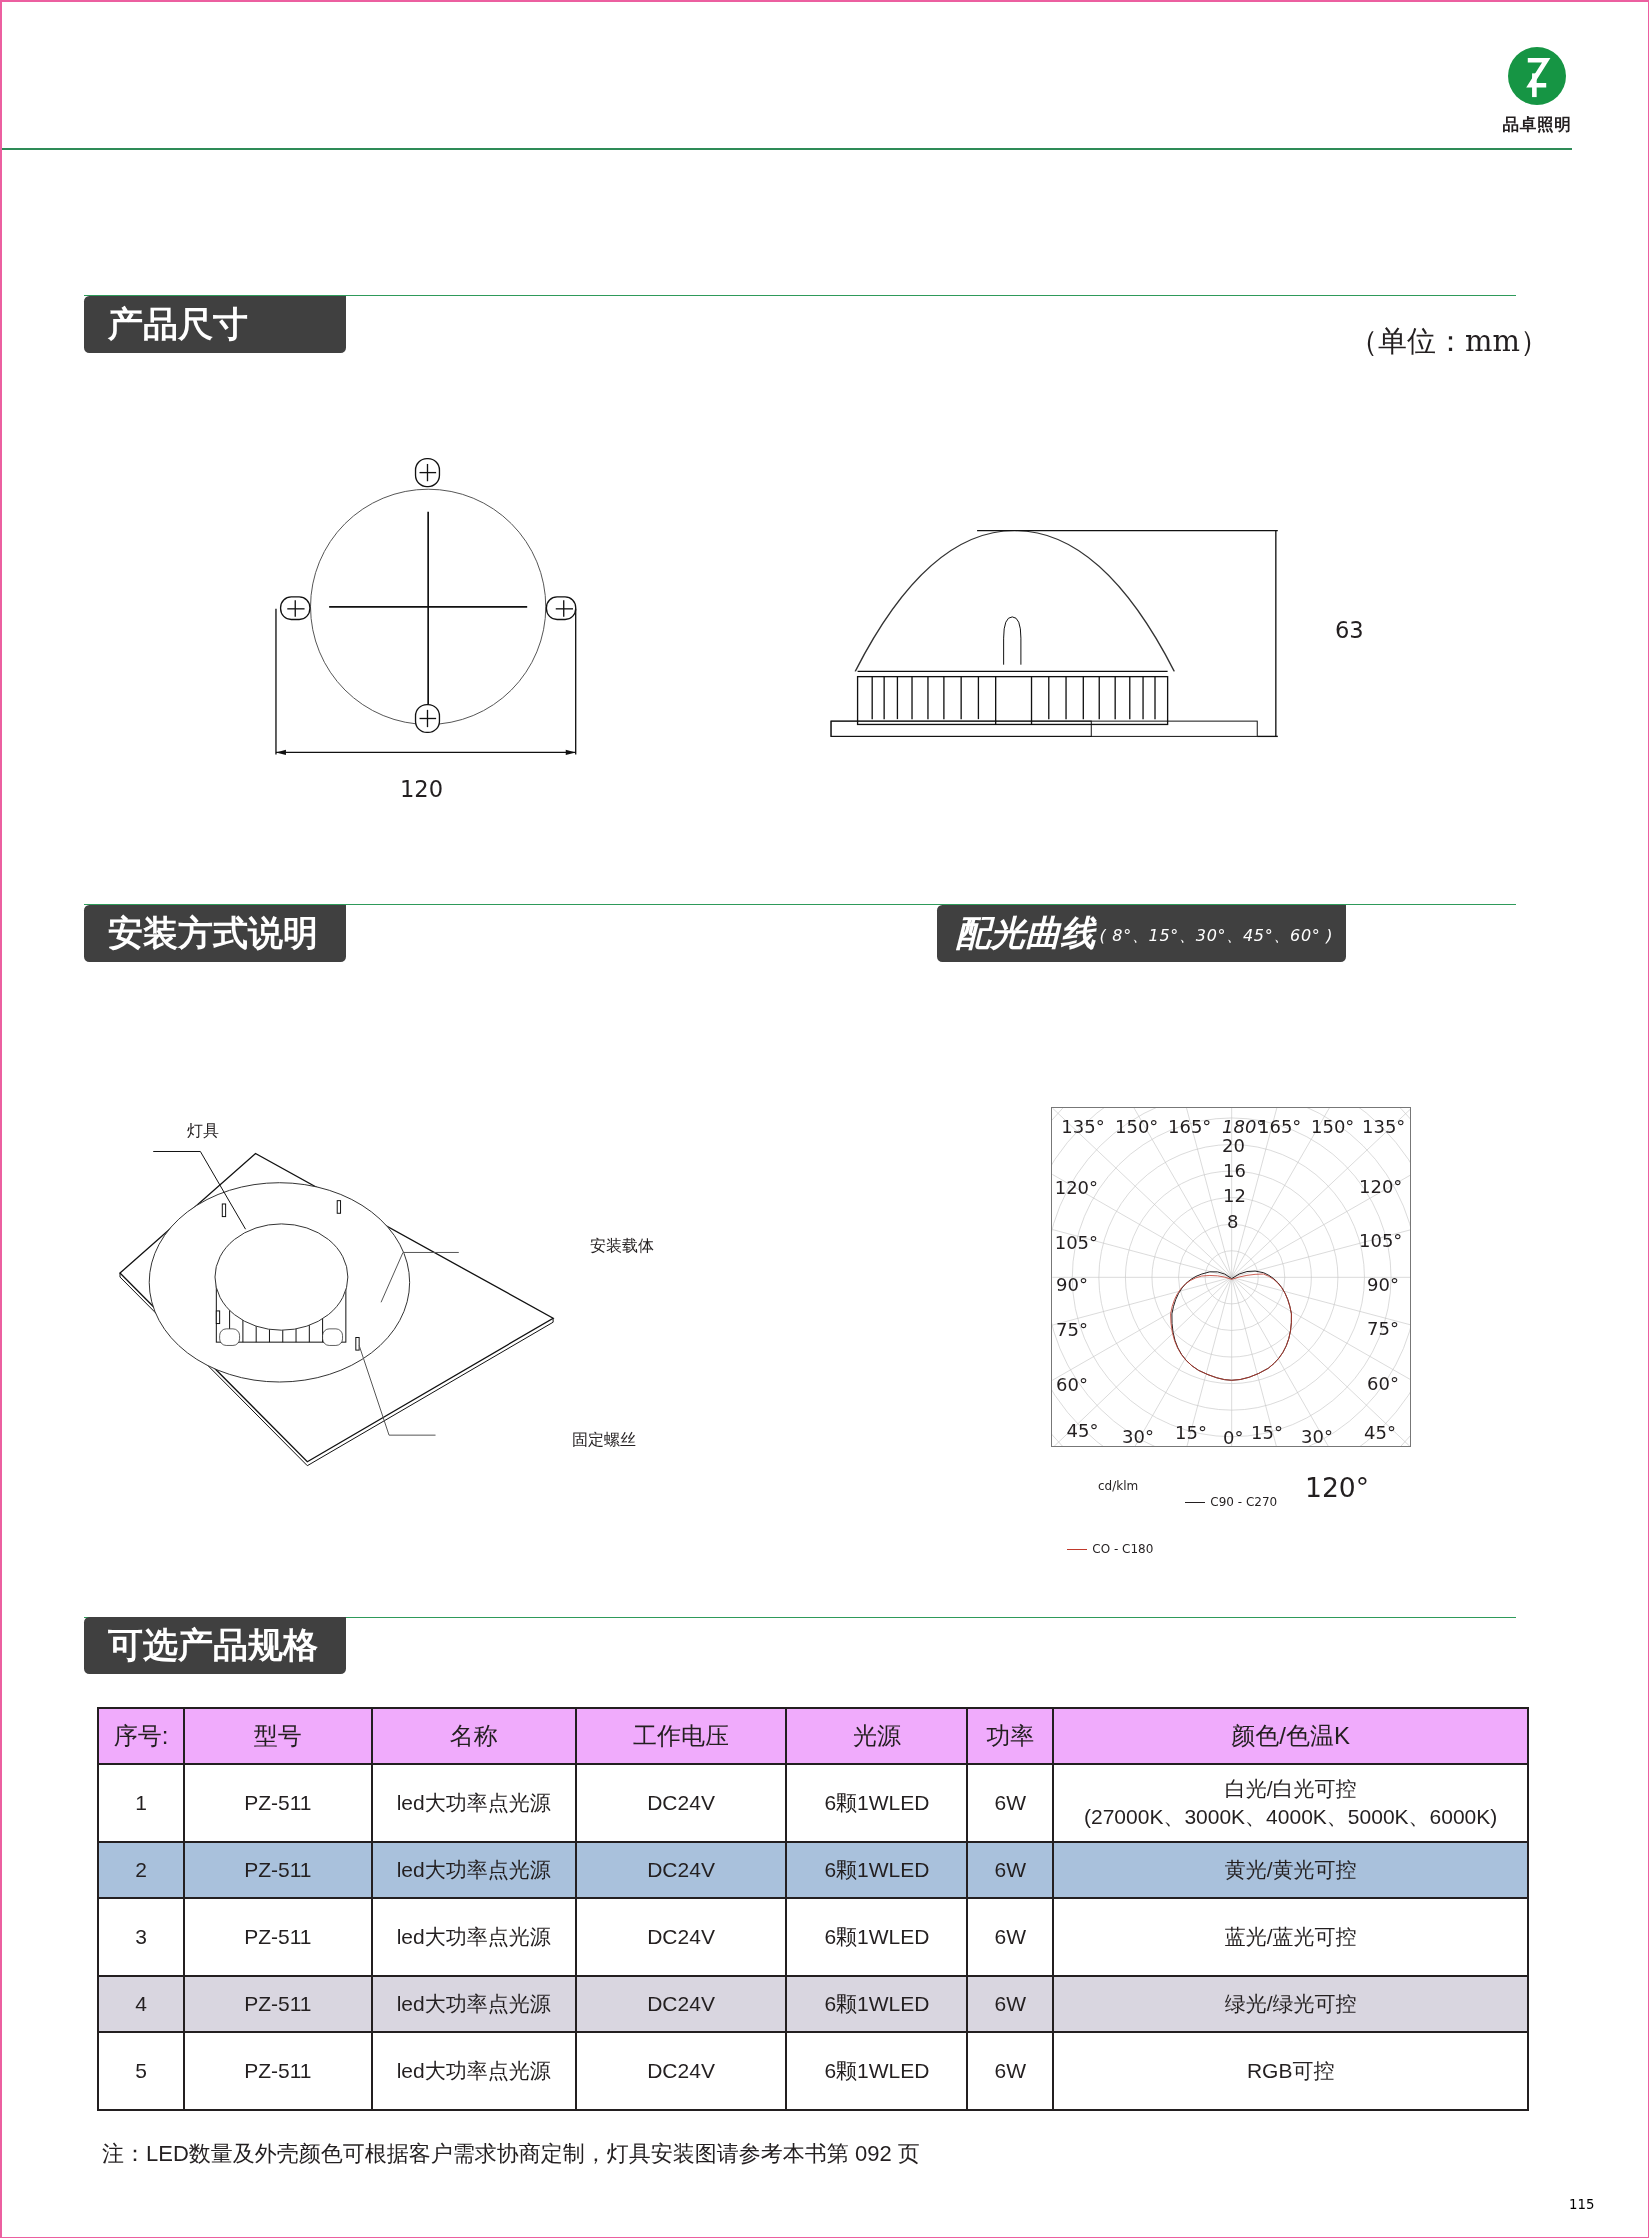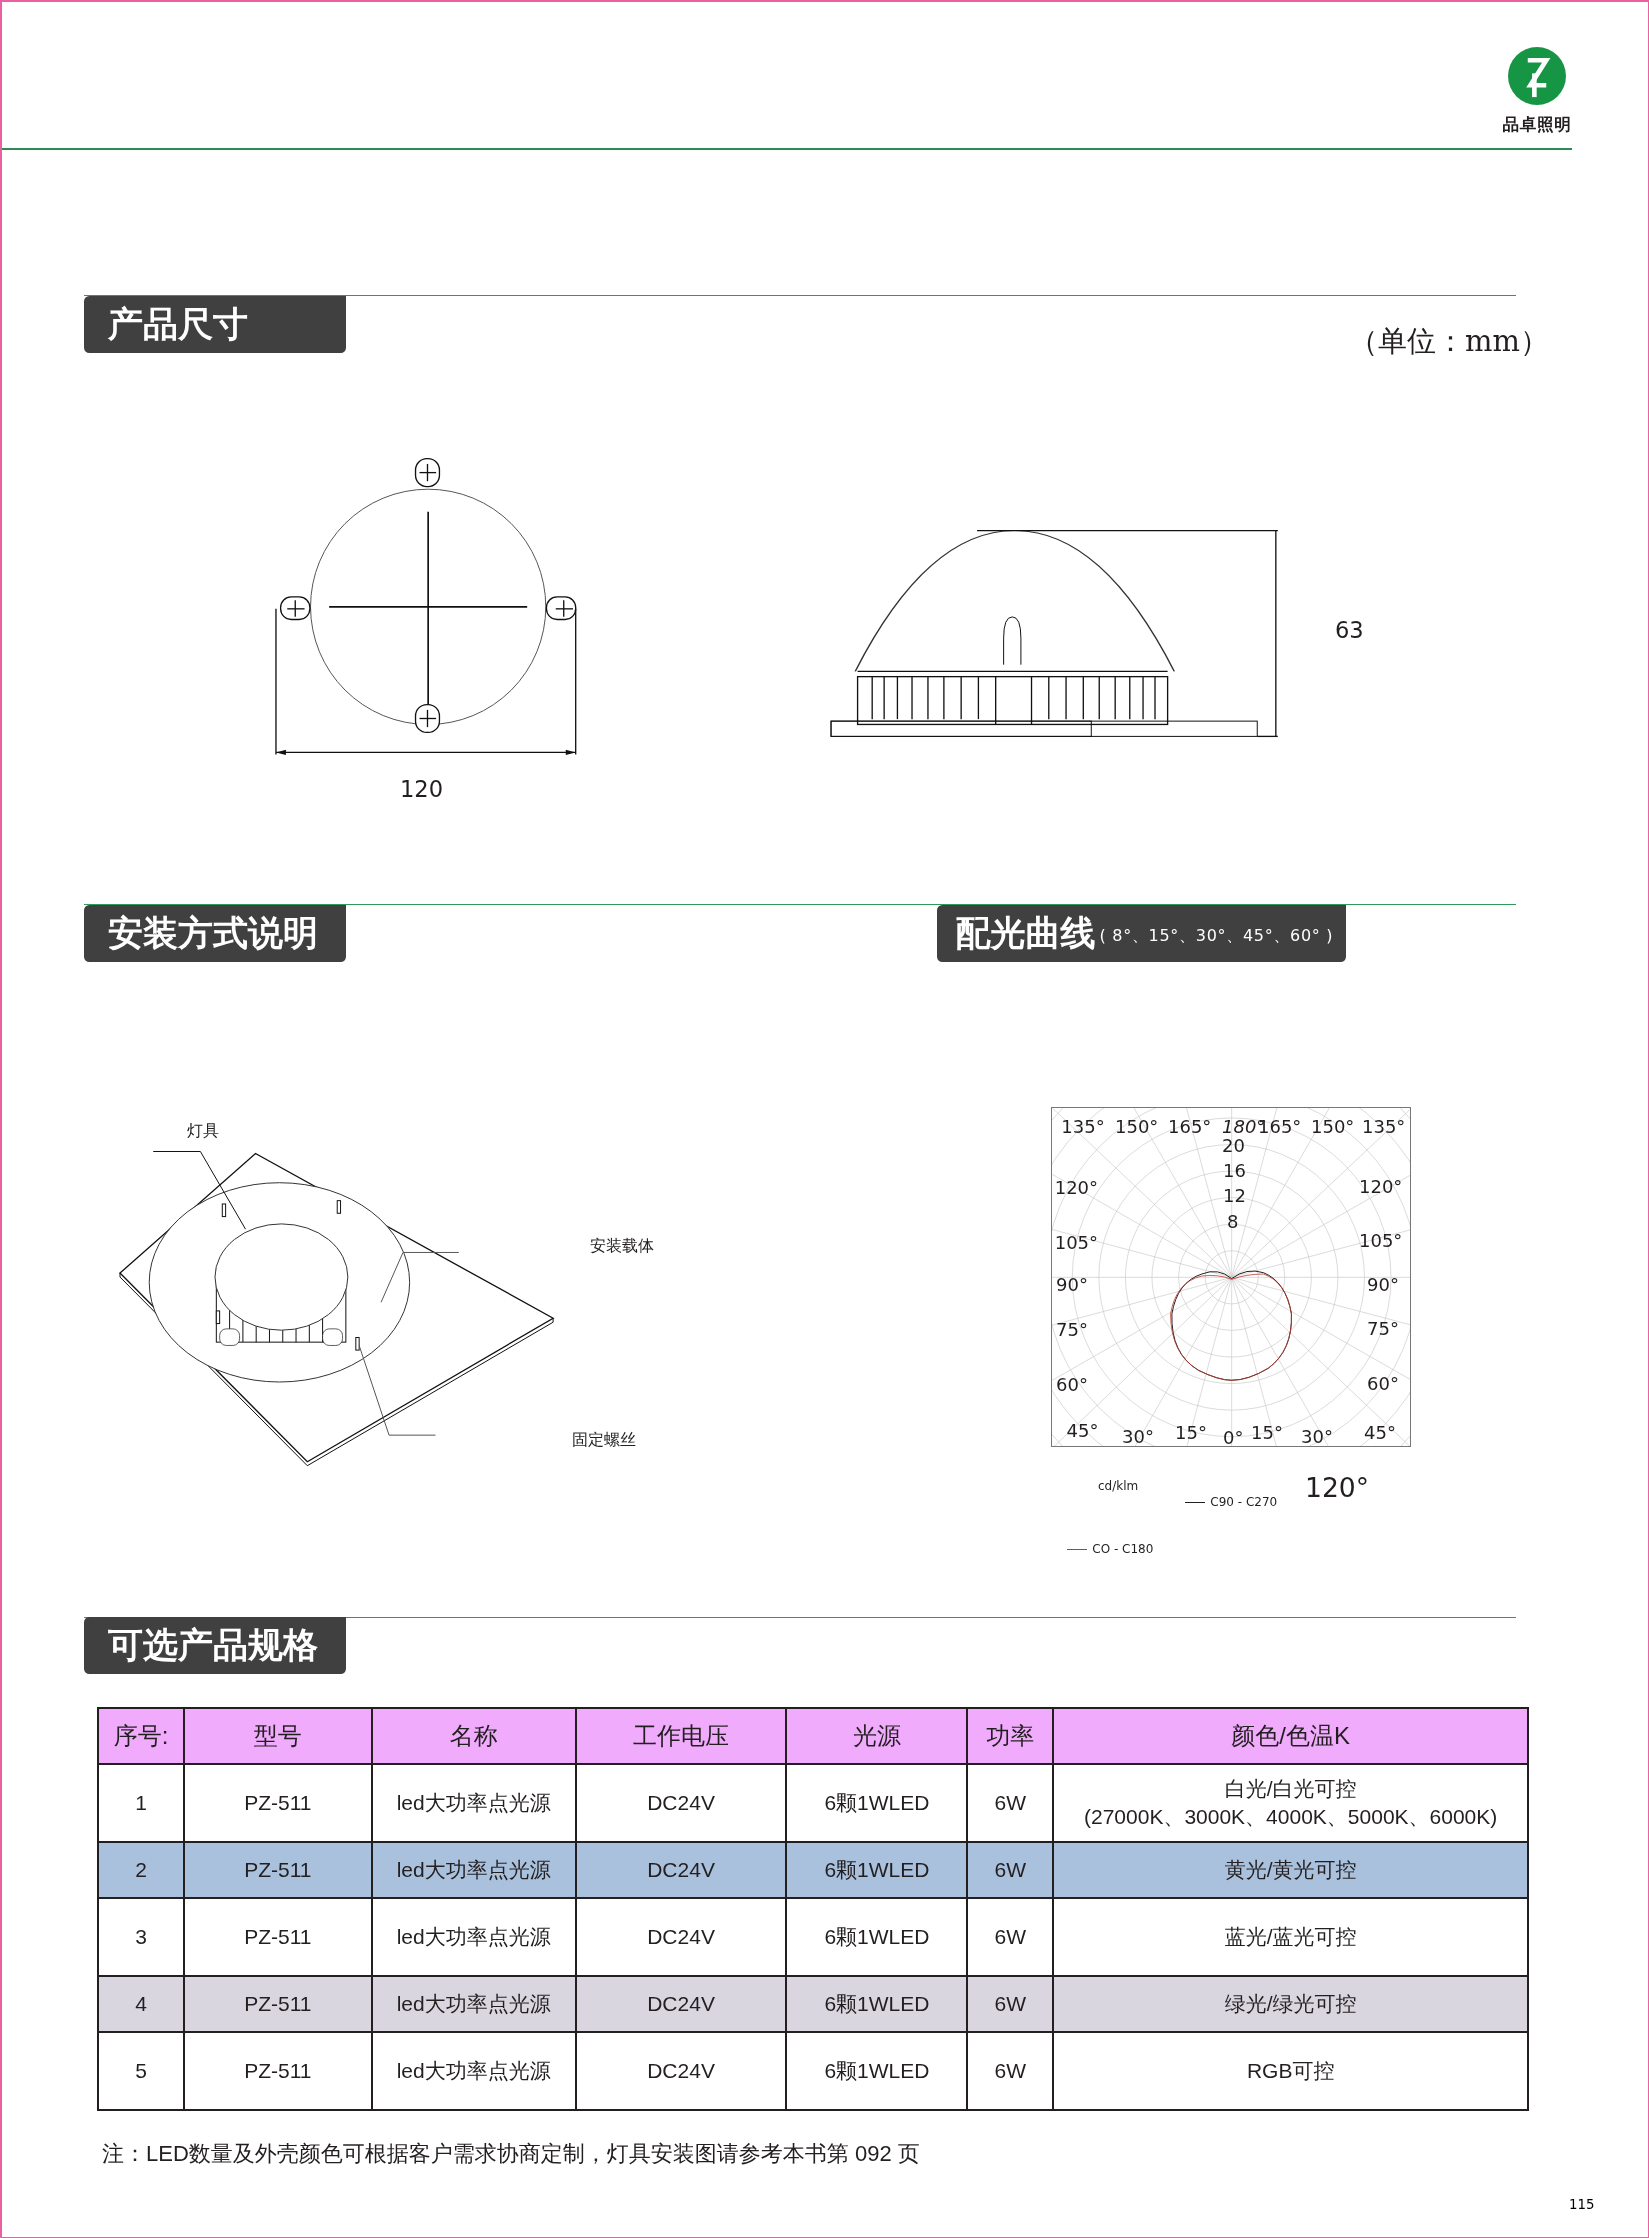--- a/index.html
+++ b/index.html
@@ -126,21 +126,21 @@
   <line x1="230" y1="28" x2="683" y2="28" stroke="#111" stroke-width="2"></line>
   <line x1="680" y1="28" x2="680" y2="338" stroke="#111" stroke-width="2"></line>
   <line x1="652" y1="338" x2="683" y2="338" stroke="#111" stroke-width="2"></line>
 </svg>
 <div class="dim-text" style="left:1335px; top:617px;">63</div>
 
 <div class="section-line" style="left:84px; top:904px; width:1432px;"></div>
 <div class="section-tab" style="left:84px; top:905px; width:262px;">
   <span>安装方式说明</span>
 </div>
-<div class="section-tab" style="left:937px; top:905px; width:409px; padding-left:18.6px;">
+<div class="section-tab" style="left:937px; top:905px; width:409px; padding-left:18.6px;font-style:italic;">
   <span>配光曲线</span><span class="sub">( 8°、15°、30°、45°、60° )</span>
 </div>
 
 <svg class="drawing" style="left:113px; top:1103px;" width="572" height="372" viewBox="0 0 860 560">
   <polygon points="10,256 214,76 662,324 292,540" fill="#fff" stroke="#111" stroke-width="2"></polygon>
   <polyline points="10,256 10,262 292,546 662,330 662,324" fill="none" stroke="#111" stroke-width="1.5"></polyline>
   <ellipse cx="250" cy="270" rx="196" ry="150" fill="#fff" stroke="#333" stroke-width="1.5" transform="translate(0,0)"></ellipse>
   <rect x="155" y="250" width="195" height="110" fill="#fff" stroke="#111" stroke-width="1.5"></rect>
   <g stroke="#111" stroke-width="1.5">
     <line x1="175" y1="300" x2="175" y2="360"></line>

